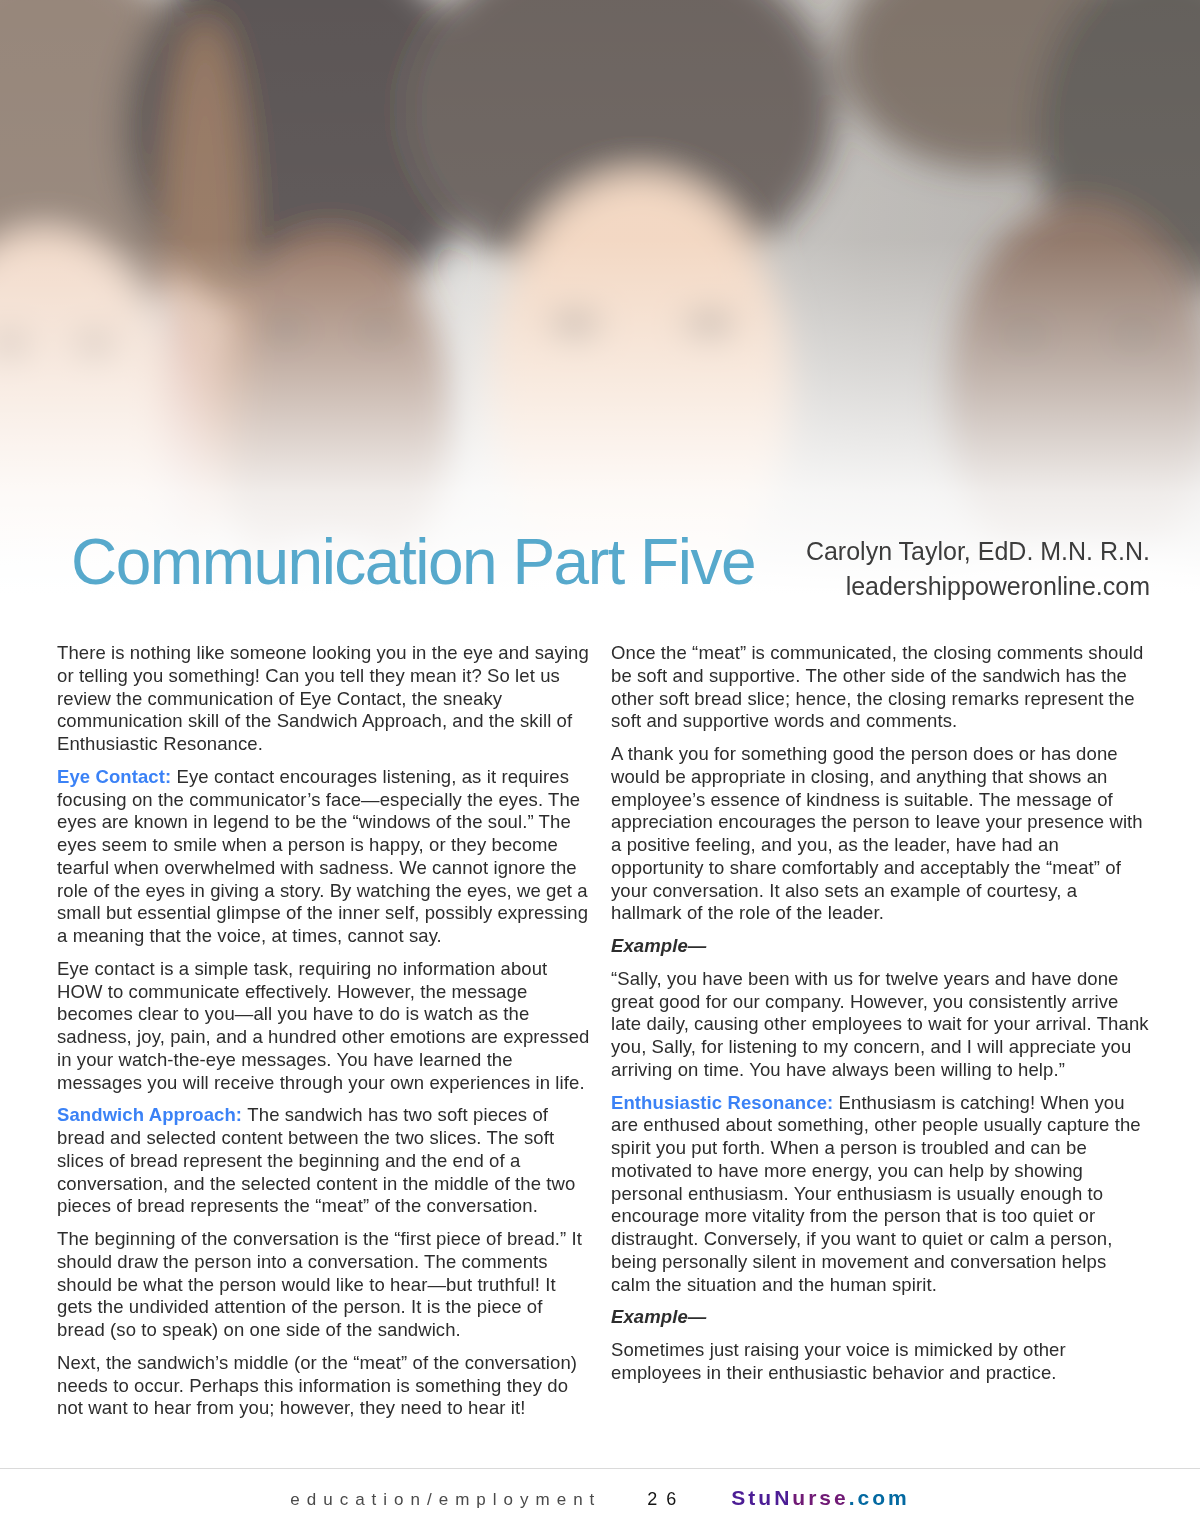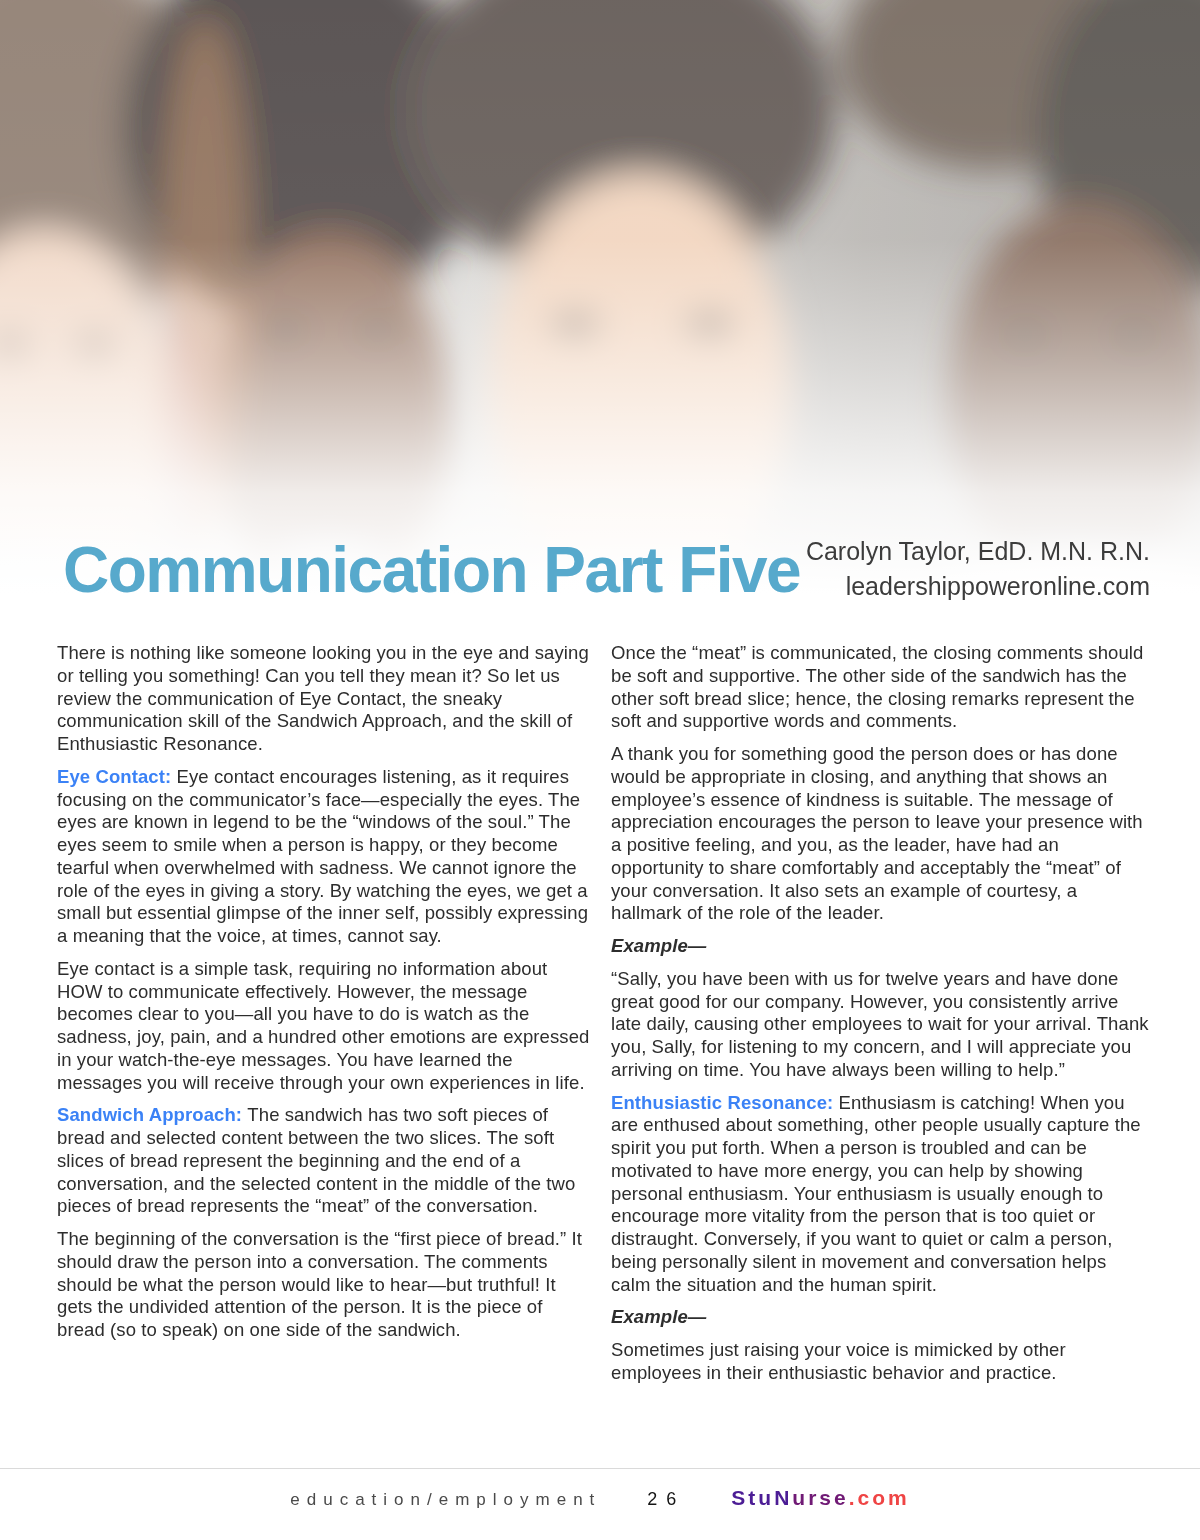--- a/index.html
+++ b/index.html
@@ -11,22 +11,22 @@
   .hero{position:relative;width:1200px;height:632px;overflow:hidden;background:#cac6c2;}
   .hero svg{display:block;position:absolute;inset:0;}
   .hero-fade{position:absolute;inset:0;
     background:linear-gradient(180deg,
       rgba(255,255,255,0.30) 0%,
       rgba(255,255,255,0.32) 38%,
       rgba(255,255,255,0.60) 58%,
       rgba(255,255,255,0.90) 78%,
       #ffffff 94%);}
   .hero-title{
-    position:absolute;left:55px;bottom:22px;margin:8px;
-    font-size:64px;font-weight:700;letter-spacing:-1.5px;line-height:1;
+    position:absolute;left:55px;bottom:22px;margin:16px;
+    font-size:64px;font-weight:400;letter-spacing:-1.5px;line-height:1;
   }
   .byline{
     position:absolute;right:50px;bottom:28px;text-align:right;
     font-size:25px;font-weight:300;color:#3c3c3c;line-height:1.4;
   }
   .byline div{white-space:nowrap;}
   
   .content{display:flex;gap:16px;padding:10px 48px 0 57px;}
   .col{width:538px;}
   .col p{margin:0 0 10px;font-size:18.5px;line-height:1.23;letter-spacing:0.1px;color:#2d2d2d;}
@@ -107,31 +107,32 @@
 </div>
 
 <div class="content">
 
   <div class="col">
     <p><span class="lead"></span><span>There is nothing like someone looking you in the eye and saying or telling you something! Can you tell they mean it? So let us review the communication of Eye Contact, the sneaky communication skill of the Sandwich Approach, and the skill of Enthusiastic Resonance.</span></p>
     <p><span class="lead">Eye Contact: </span><span>Eye contact encourages listening, as it requires focusing on the communicator’s face—especially the eyes. The eyes are known in legend to be the “windows of the soul.” The eyes seem to smile when a person is happy, or they become tearful when overwhelmed with sadness. We cannot ignore the role of the eyes in giving a story. By watching the eyes, we get a small but essential glimpse of the inner self, possibly expressing a meaning that the voice, at times, cannot say.</span></p>
     <p><span class="lead"></span><span>Eye contact is a simple task, requiring no information about HOW to communicate effectively. However, the message becomes clear to you—all you have to do is watch as the sadness, joy, pain, and a hundred other emotions are expressed in your watch-the-eye messages. You have learned the messages you will receive through your own experiences in life.</span></p>
     <p><span class="lead">Sandwich Approach: </span><span>The sandwich has two soft pieces of bread and selected content between the two slices. The soft slices of bread represent the beginning and the end of a conversation, and the selected content in the middle of the two pieces of bread represents the “meat” of the conversation.</span></p>
     <p><span class="lead"></span><span>The beginning of the conversation is the “first piece of bread.” It should draw the person into a conversation. The comments should be what the person would like to hear—but truthful! It gets the undivided attention of the person. It is the piece of bread (so to speak) on one side of the sandwich.</span></p>
+    <p><span class="lead"></span><span>Next, the sandwich’s middle (or the “meat” of the conversation) needs to occur. Perhaps this information is something they do not want to hear from you; however, they need to hear it!</span></p>
   </div>
 
   <div class="col">
     <p><span class="lead"></span><span>Once the “meat” is communicated, the closing comments should be soft and supportive. The other side of the sandwich has the other soft bread slice; hence, the closing remarks represent the soft and supportive words and comments.</span></p>
     <p><span class="lead"></span><span>A thank you for something good the person does or has done would be appropriate in closing, and anything that shows an employee’s essence of kindness is suitable. The message of appreciation encourages the person to leave your presence with a positive feeling, and you, as the leader, have had an opportunity to share comfortably and acceptably the “meat” of your conversation. It also sets an example of courtesy, a hallmark of the role of the leader.</span></p>
     <p class="example">Example—</p>
     <p><span class="lead"></span><span>“Sally, you have been with us for twelve years and have done great good for our company. However, you consistently arrive late daily, causing other employees to wait for your arrival. Thank you, Sally, for listening to my concern, and I will appreciate you arriving on time. You have always been willing to help.”</span></p>
     <p><span class="lead">Enthusiastic Resonance: </span><span>Enthusiasm is catching! When you are enthused about something, other people usually capture the spirit you put forth. When a person is troubled and can be motivated to have more energy, you can help by showing personal enthusiasm. Your enthusiasm is usually enough to encourage more vitality from the person that is too quiet or distraught. Conversely, if you want to quiet or calm a person, being personally silent in movement and conversation helps calm the situation and the human spirit.</span></p>
     <p class="example">Example—</p>
     <p><span class="lead"></span><span>Sometimes just raising your voice is mimicked by other employees in their enthusiastic behavior and practice.</span></p>
   </div>
 
 </div>
 
 <div class="footer">
   <span class="footer-section">education/employment</span>
   <span class="footer-page">26</span>
-  <span class="footer-brand"><span style="color: #4c1d95;">StuN</span><span style="color: #701a75;">urse</span><span style="color: #ef4444;">.com</span></span>
+  <span class="footer-brand"><span style="color: #4c1d95;">StuN</span><span style="color: #701a75;">urse</span><span style="color: #0369a1;">.com</span></span>
 </div>
 
 </body></html>

